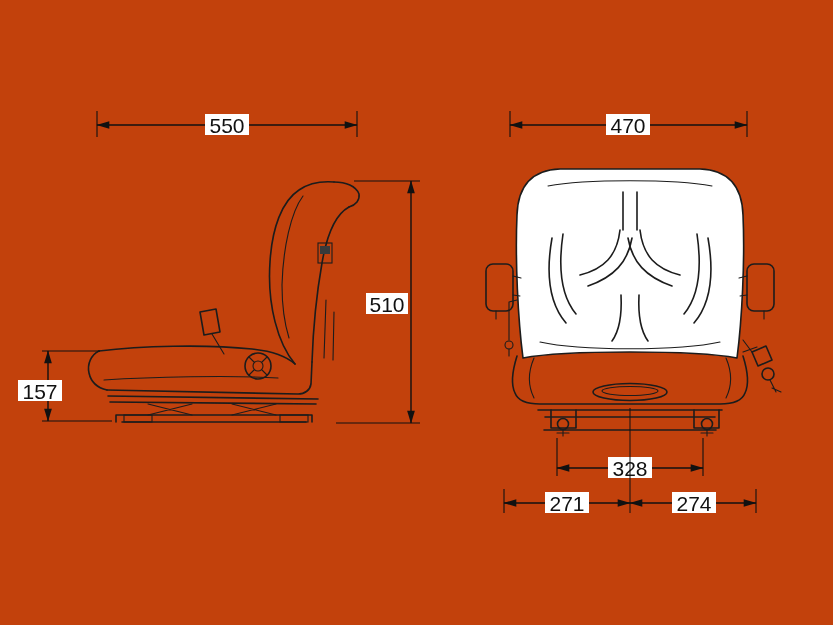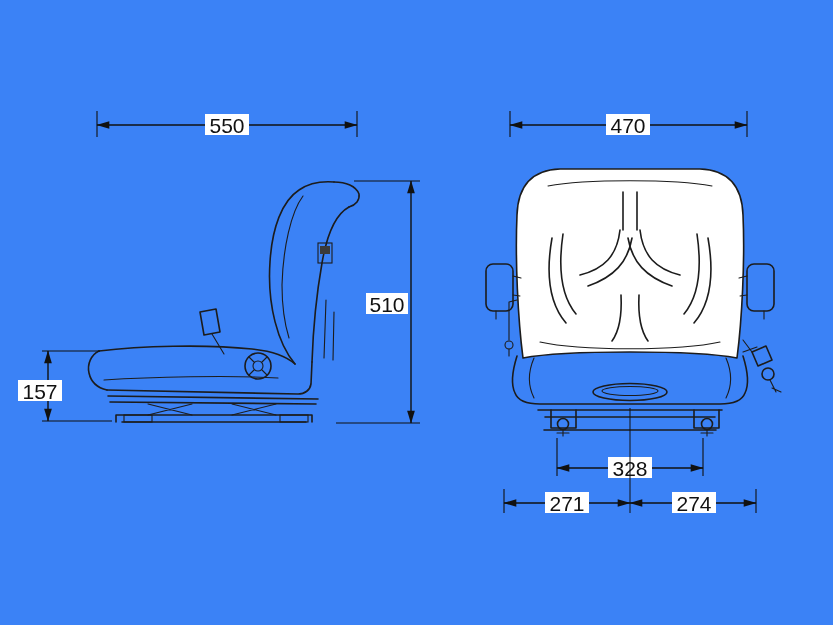--- a/index.html
+++ b/index.html
@@ -1,19 +1,19 @@
 <!DOCTYPE html>
 <html><head>
 <meta charset="utf-8">
 <style>
   html,body{margin:0;padding:0;background:#ffffff;}
   .canvas{
     position:relative;
     width:833px;height:625px;
-    background:#3b82f6;
+    background:#c2410c;
     font-family:"Liberation Sans", sans-serif;
     overflow:hidden;
     text-decoration:underline;
   }
   svg{display:block;}
   .art{stroke:#1c1c1c;stroke-width:1.6;fill:none;stroke-linecap:round;stroke-linejoin:round;}
   .art-thin{stroke:#1c1c1c;stroke-width:1.1;fill:none;stroke-linecap:round;}
   .fillwhite{fill:#ffffff;}
   .dimline{stroke:#111111;stroke-width:1.4;fill:none;}
   .extline{stroke:#111111;stroke-width:1.1;fill:none;}

